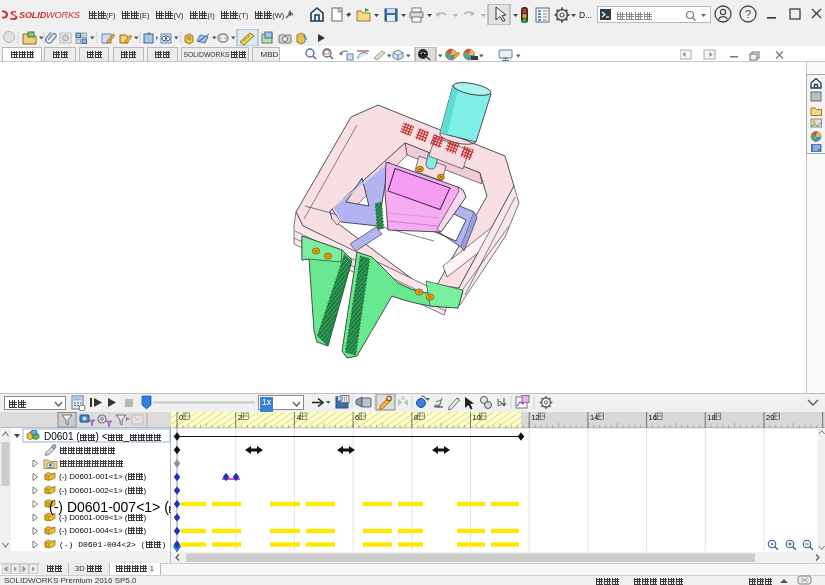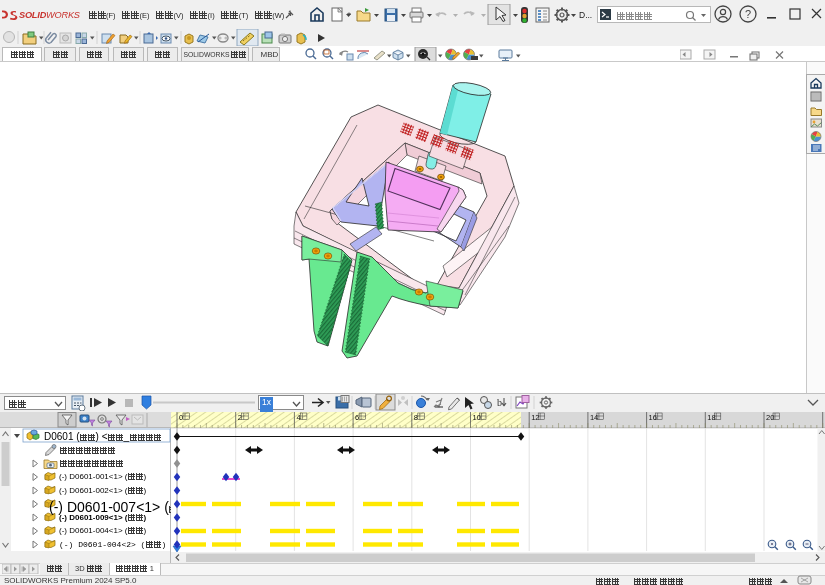--- a/index.html
+++ b/index.html
@@ -448,21 +448,21 @@
       <path d="M1,9 L1,4 L4,2 L8,3.5 L11,2.5 L11,7.5 L7,9.5 Z" fill="#f0c030" stroke="#8a6a10" stroke-width=".7"></path>
       <path d="M1,4 L5,5.5 L5,10 L1,9 Z" fill="#d8a820" stroke="#8a6a10" stroke-width=".5"></path>
       <path d="M5,5.5 L11,2.5" fill="none" stroke="#8a6a10" stroke-width=".5"></path>
     </g>
   </svg>
 <div class="abs row" style="left:59px;top:444.5px;"><i class="z z7"></i><i class="z z7"></i><i class="z z7"></i><i class="z z7"></i><i class="z z7"></i><i class="z z7"></i><i class="z z7"></i></div>
 <div class="abs row" style="left:59px;top:458px;"><i class="z z7"></i><i class="z z7"></i><i class="z z7"></i><i class="z z7"></i><i class="z z7"></i><i class="z z7"></i><i class="z z7"></i><i class="z z7"></i></div>
 <div class="abs row" style="left:59px;top:472.0px;font-size:8px;">(-) D0601-001&lt;1&gt; (<i class="z z7"></i><i class="z z7"></i>)</div>
 <div class="abs row" style="left:59px;top:485.5px;font-size:8px;">(-) D0601-002&lt;1&gt; (<i class="z z7"></i><i class="z z7"></i>)</div>
 <div class="abs row" style="left:49px;top:499.0px;font-size:14px;">(-) D0601-007&lt;1&gt; (<i class="z z7"></i><i class="z z7"></i>)</div>
-<div class="abs row" style="left:59px;top:512.5px;font-size:8px;font-weight:bold;">(-) D0601-009&lt;1&gt; (<i class="z z7"></i><i class="z z7"></i>)</div>
+<div class="abs row" style="left:59px;top:512.5px;font-size:8px;">(-) D0601-009&lt;1&gt; (<i class="z z7"></i><i class="z z7"></i>)</div>
 <div class="abs row" style="left:59px;top:526.0px;font-size:8px;">(-) D0601-004&lt;1&gt; (<i class="z z7"></i><i class="z z7"></i>)</div>
 <div class="abs row" style="left:59px;top:539.5px;font-size:8px;font-family:Liberation Mono, monospace;">(-) D0601-004&lt;2&gt; (<i class="z z7"></i><i class="z z7"></i>)</div>
 <svg class="abs" style="left:171px;top:412px;" width="654" height="151" viewBox="171 412 654 151">
     <defs>
       <pattern id="hatch" width="5" height="5" patternUnits="userSpaceOnUse" patternTransform="rotate(55)">
 <rect width="5" height="5" fill="#ffffc8"></rect>
         <rect width="0.9" height="5" fill="#d6d69a"></rect>
       </pattern>
     </defs>
     <rect x="171" y="412" width="654" height="16" fill="#d8d8d8"></rect>
@@ -607,21 +607,21 @@
 <rect x="9" y="0" width="9" height="10" fill="#ececec" stroke="#bbb"></rect>
     <path d="M12,2.5 l3,2.5 -3,2.5 Z" fill="#999"></path>
 <rect x="18" y="0" width="9" height="10" fill="#ececec" stroke="#bbb"></rect>
     <path d="M21,2.5 l3,2.5 -3,2.5 Z M20,2.5 v5" fill="#999" stroke="#999" stroke-width=".6"></path>
 <rect x="27" y="0" width="9" height="10" fill="#ececec" stroke="#bbb"></rect>
     <path d="M30,2.5 l3,2.5 -3,2.5 Z" fill="#999"></path>
 </svg>
 <div class="abs row" style="left:40px;top:563px;height:12px;">
 <span style="display:inline-block;padding:0 6px;height:12px;line-height:11px;background:#ececec;border-right:1px solid #bbb;"><i class="z z7"></i><i class="z z7"></i></span><span style="display:inline-block;padding:0 6px;height:12px;line-height:11px;background:#ececec;border-right:1px solid #bbb;"><span style="font-size:7.5px;color:#333;">3D </span><i class="z z7"></i><i class="z z7"></i></span><span style="display:inline-block;padding:0 6px;height:12px;line-height:11px;background:#fff;border-right:1px solid #bbb;"><i class="z z7"></i><i class="z z7"></i><i class="z z7"></i><i class="z z7"></i><span style="font-size:7.5px;color:#333;"> 1</span></span></div>
 <div class="abs" style="left:0;top:575px;width:825px;height:10px;background:#f0f0f0;border-top:1px solid #d0d0d0;"></div>
-<div class="abs" style="left:4px;top:576px;font-size:8px;color:#333;">SOLIDWORKS Premium 2024 SP5.0</div>
+<div class="abs" style="left:4px;top:576px;font-size:8px;color:#333;">SOLIDWORKS Premium 2016 SP5.0</div>
 <div class="abs row" style="left:595px;top:576px;"><i class="z z7"></i><i class="z z7"></i><i class="z z7"></i></div>
 <div class="abs row" style="left:633px;top:576px;"><i class="z z7"></i><i class="z z7"></i><i class="z z7"></i>&nbsp;<i class="z z7"></i><i class="z z7"></i><i class="z z7"></i></div>
 <div class="abs row" style="left:748px;top:576px;"><i class="z z7"></i><i class="z z7"></i><i class="z z7"></i></div>
 <svg class="abs" style="left:779px;top:578px;" width="10" height="7">
     <path d="M1,5 l4,-4 4,4 Z" fill="#555"></path>
   </svg>
 <svg class="abs" style="left:797px;top:575px;" width="16" height="10">
     <rect x="1" y="1" width="13" height="8" rx="2" fill="#e8e8e8" stroke="#888"></rect>
     <path d="M4,3 l7,4 M4,7 l7,-4" stroke="#888" stroke-width=".7"></path>
   </svg>

